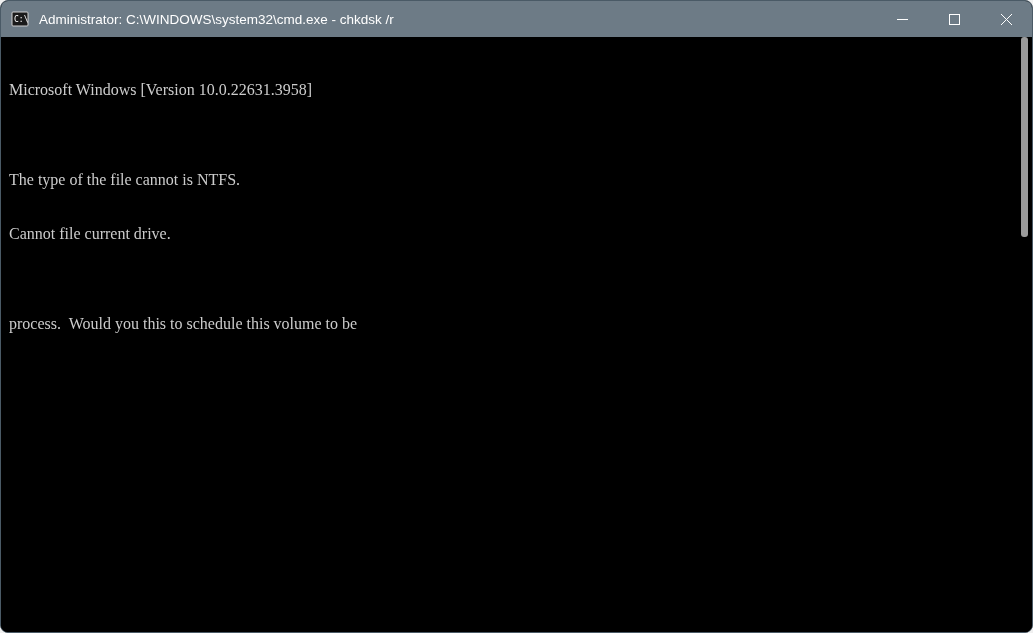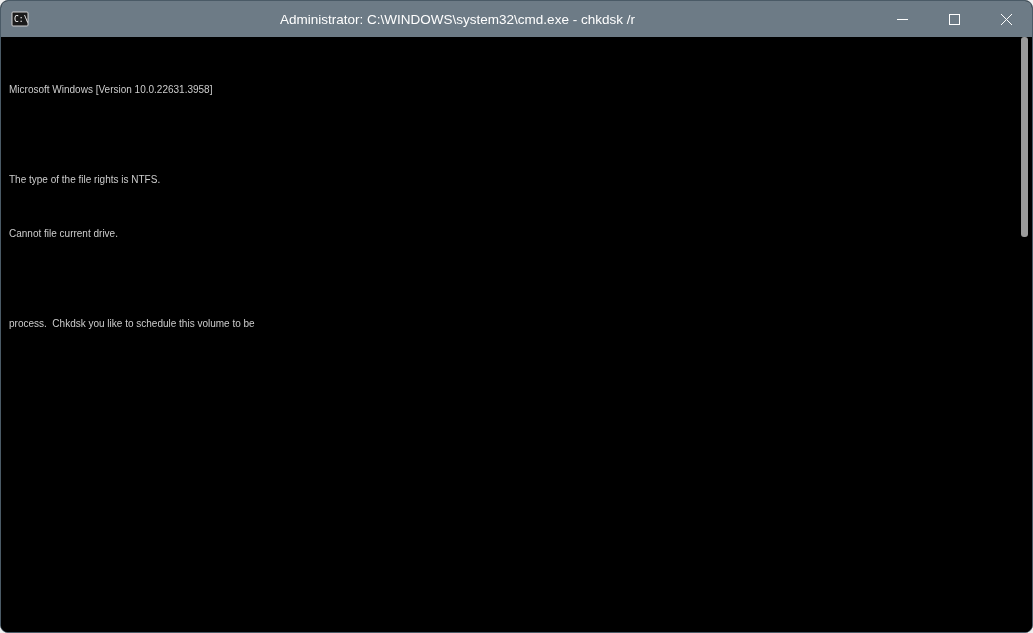--- a/index.html
+++ b/index.html
@@ -37,21 +37,20 @@
       display: flex;
       align-items: center;
       justify-content: center;
     }
     .titlebar .app-icon svg { width: 18px; height: 18px; }
     .titlebar .title {
       flex: 1;
       white-space: nowrap;
       overflow: hidden;
       text-overflow: ellipsis;
-      text-align: center;
     }
     .win-controls {
       display: flex;
       height: 100%;
     }
     .win-btn {
       width: 52px;
       height: 100%;
       display: flex;
       align-items: center;
@@ -63,22 +62,22 @@
     .content-area {
       flex: 1;
       display: flex;
       background: #000;
       overflow: hidden;
     }
     .terminal {
       flex: 1;
       padding: 8px 0 8px 8px;
       color: #ccc;
-      font-family: Liberation Sans, sans-serif;
-      font-size: 10px;
+      font-family: Liberation Serif, serif;
+      font-size: 16px;
       line-height: 18px;
       white-space: pre-wrap;
       word-break: break-word;
       position: relative;
     }
     .terminal .line { position: relative; }
     .underline-red {
       position: absolute;
       height: 3px;
       background: #e23434;
@@ -139,24 +138,24 @@
             <line x1="11" y1="0" x2="0" y2="11"></line>
           </svg>
       </div>
     </div>
   </div>
 
   <div class="content-area">
     <div class="terminal">
       <div class="line">Microsoft Windows [Version 10.0.22631.3958]</div>
       <div class="line"></div>
-      <div class="line">The type of the file rights is NTFS.</div>
+      <div class="line">The type of the file cannot is NTFS.</div>
       <div class="line">Cannot file current drive.</div>
       <div class="line"></div>
-      <div class="line">process.  Chkdsk you like to schedule this volume to be</div>
+      <div class="line">process.  Would you this to schedule this volume to be</div>
     </div>
 
     <div class="scrollbar-track">
       <div class="scrollbar-thumb"></div>
     </div>
   </div>
 
 </div>
 
 </body></html>

